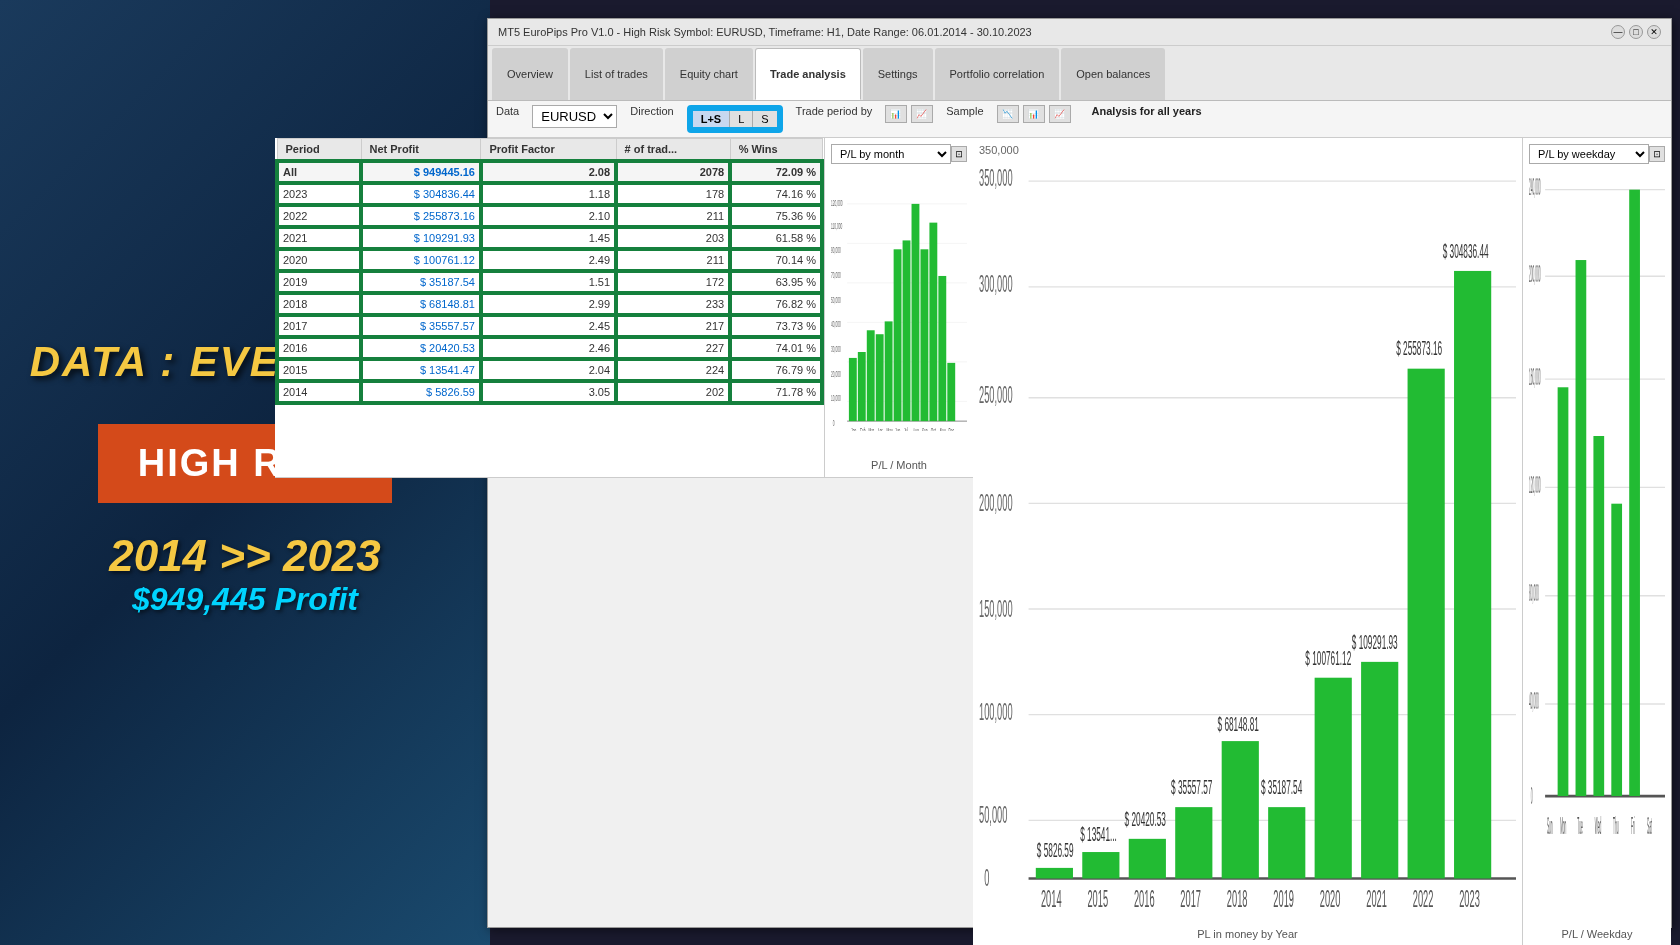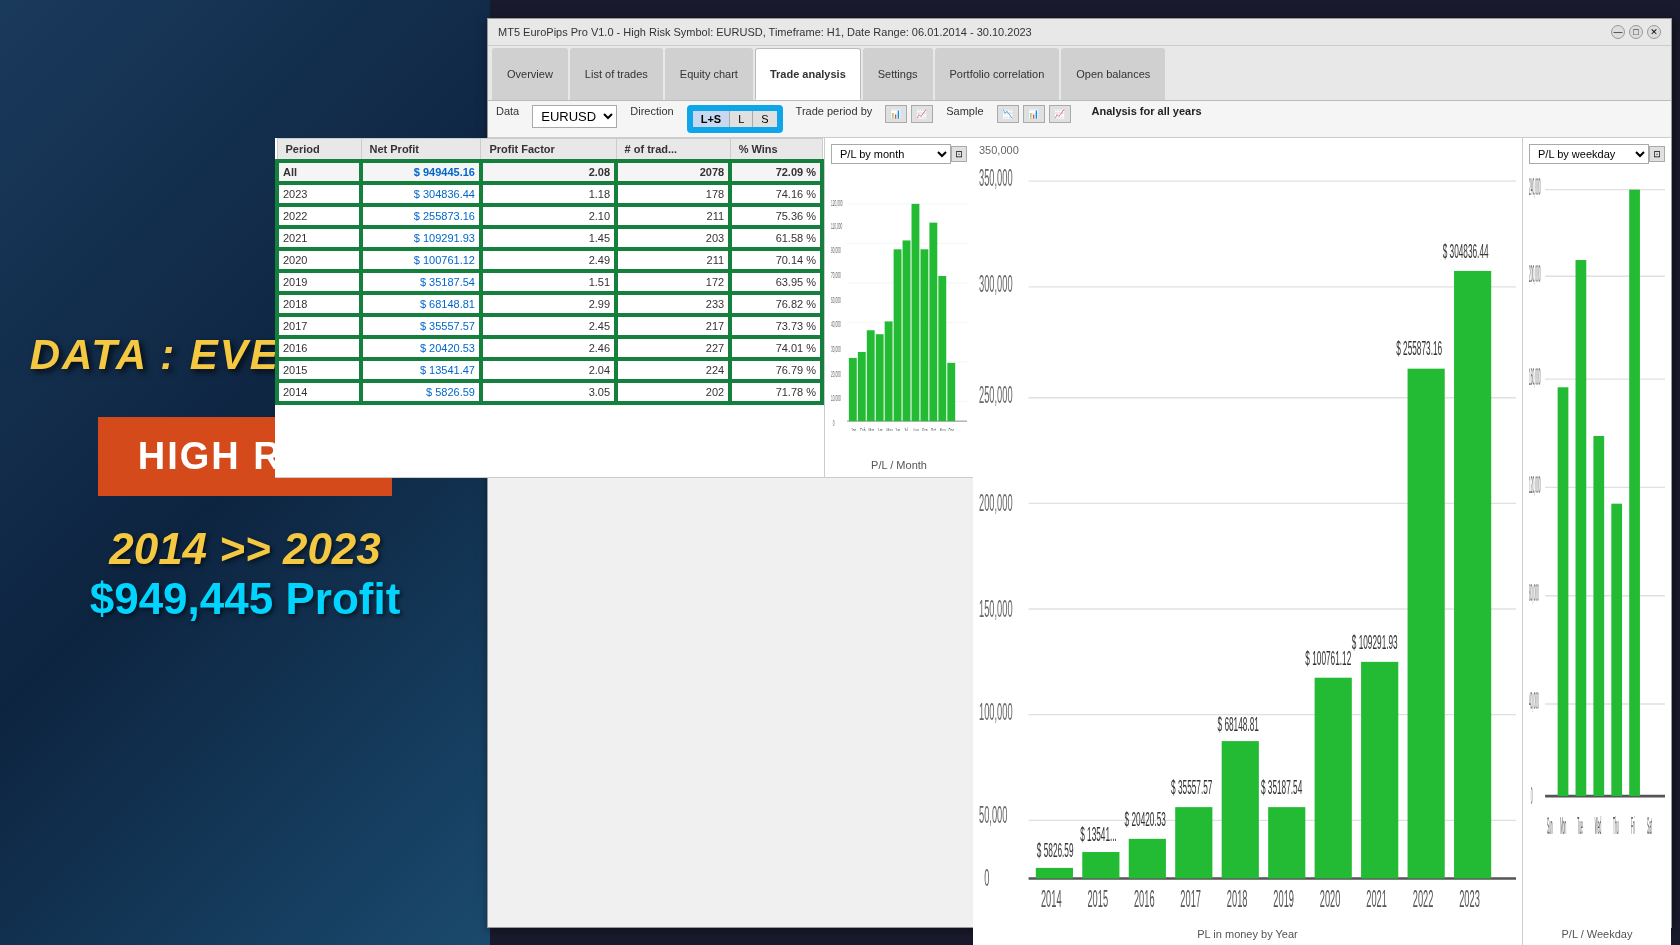--- a/index.html
+++ b/index.html
@@ -55,24 +55,25 @@
       text-align: center;
     }
     .year-text {
       font-size: 44px;
       font-weight: 900;
       color: #f5c842;
       text-shadow: 2px 2px 4px rgba(0,0,0,0.6);
       font-style: italic;
     }
     .profit-text {
-      font-size: 44px;
+      font-size: 32px;
       font-weight: 900;
       color: #00d4ff;
       text-shadow: 2px 2px 4px rgba(0,0,0,0.6);
+      font-style: italic;
       text-align: center;
     }
 
     
     .mt5-window {
       position: absolute;
       left: 487px;
       top: 18px;
       width: 1185px;
       height: 910px;

